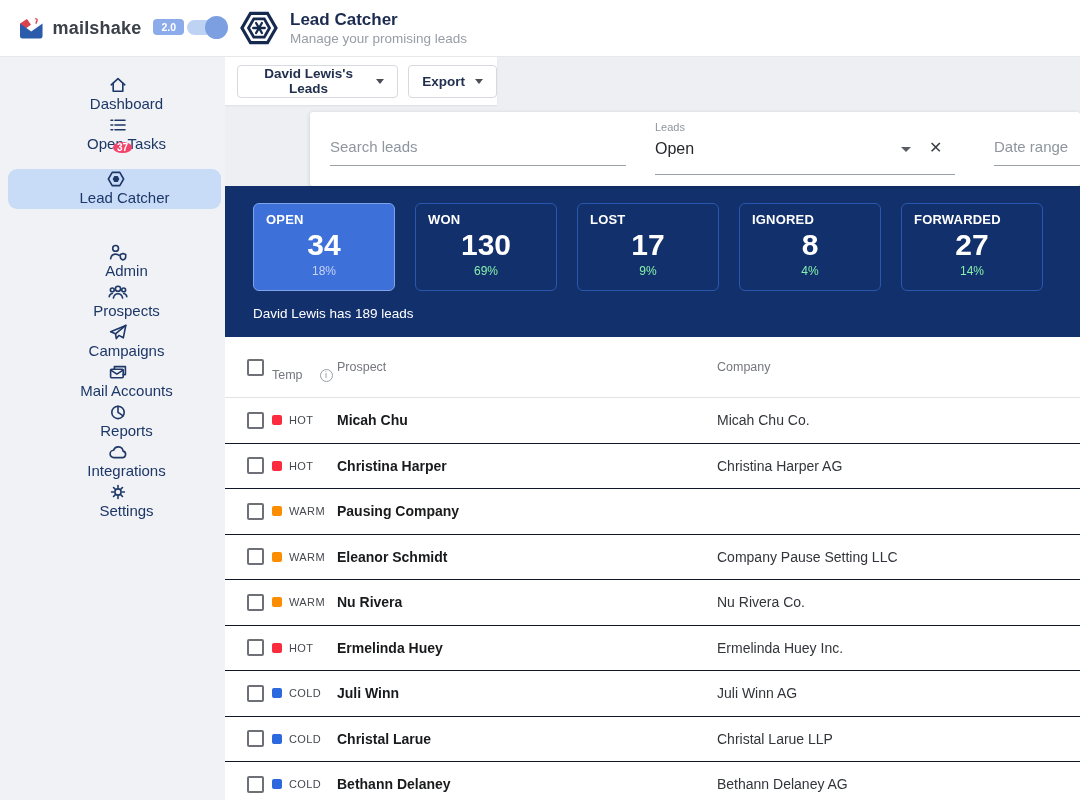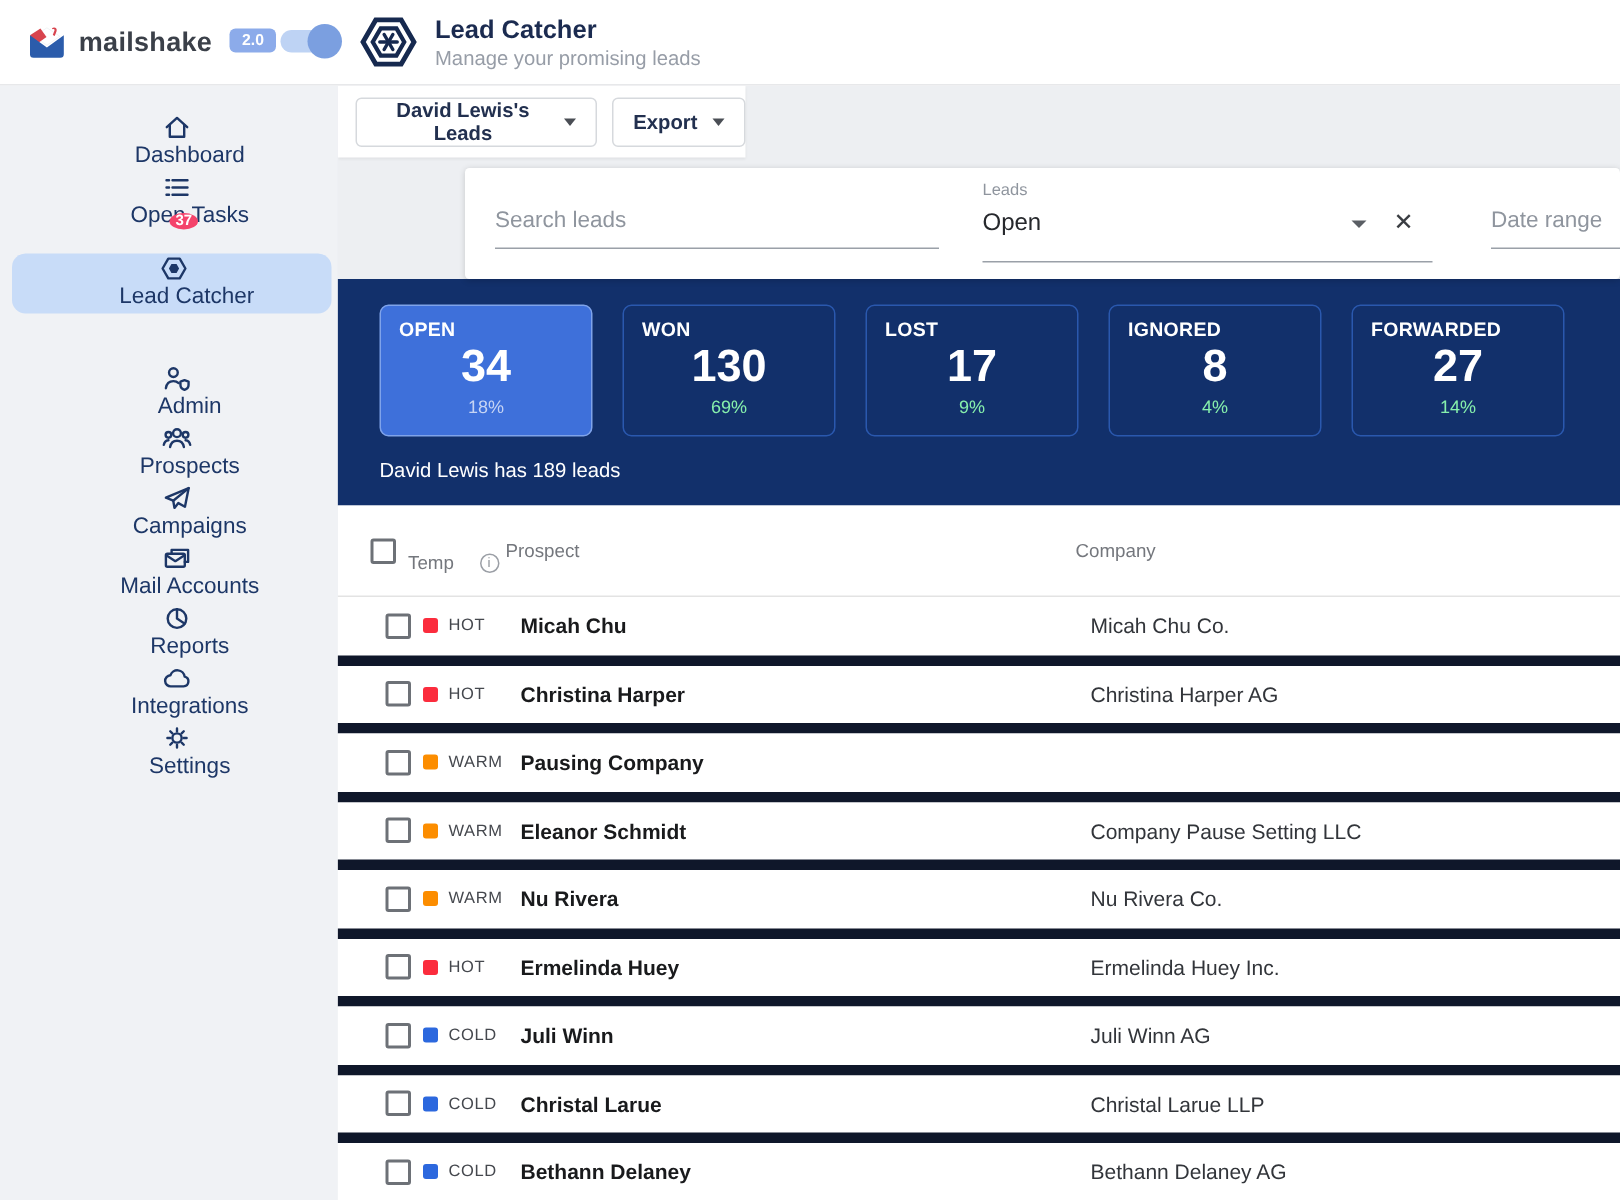--- a/index.html
+++ b/index.html
@@ -64,21 +64,21 @@
   .stat-card .slabel { font-size:13px; font-weight:700; margin-left:12px; letter-spacing:.2px; }
   .stat-card .svalue { font-size:30px; font-weight:700; text-align:center; line-height:1.1; margin-top:1px; }
   .stat-card .spct { font-size:12px; text-align:center; color:#86efac; margin-top:3px; }
   .stat-card.active .spct { color:#c6d4f4; }
   .summary { color:#fff; font-size:13.5px; font-weight:500; margin:15px 0 0 28px; }
 
   
   .leads-table { position:absolute; left:0; top:280px; right:0; bottom:0; background:#fff; }
   .thead { display:flex; align-items:center; height:61px; padding:0 22px; border-bottom:1px solid #e3e3e3;
            font-size:12.5px; color:#74777d; }
-  .trow { display:flex; align-items:center; height:45.5px; padding:0 32px; border-bottom:7px solid #0f172a; background:#fff; }
+  .trow { display:flex; align-items:center; height:45.5px; padding:0 22px; border-bottom:1px solid #0f172a; background:#fff; }
   .col-check { width:25px; flex:none; display:flex; align-items:center; }
   .col-temp { width:65px; flex:none; display:flex; align-items:center; gap:7px; }
   .col-prospect { width:380px; flex:none; }
   .col-company { flex:1; }
   .checkbox { width:17px; height:17px; border:2px solid #6d7177; border-radius:2px; background:#fff; cursor:pointer; }
   .temp-sq { width:10px; height:10px; border-radius:2px; flex:none; }
   .temp-label { font-size:11px; color:#45484e; letter-spacing:.4px; }
   .trow .col-prospect { font-size:14px; font-weight:700; color:#191a1c; }
   .trow .col-company { font-size:14px; color:#32353a; }
   .info-icon { width:13px; height:13px; border:1.2px solid #9b9fa6; border-radius:50%; display:inline-flex;

